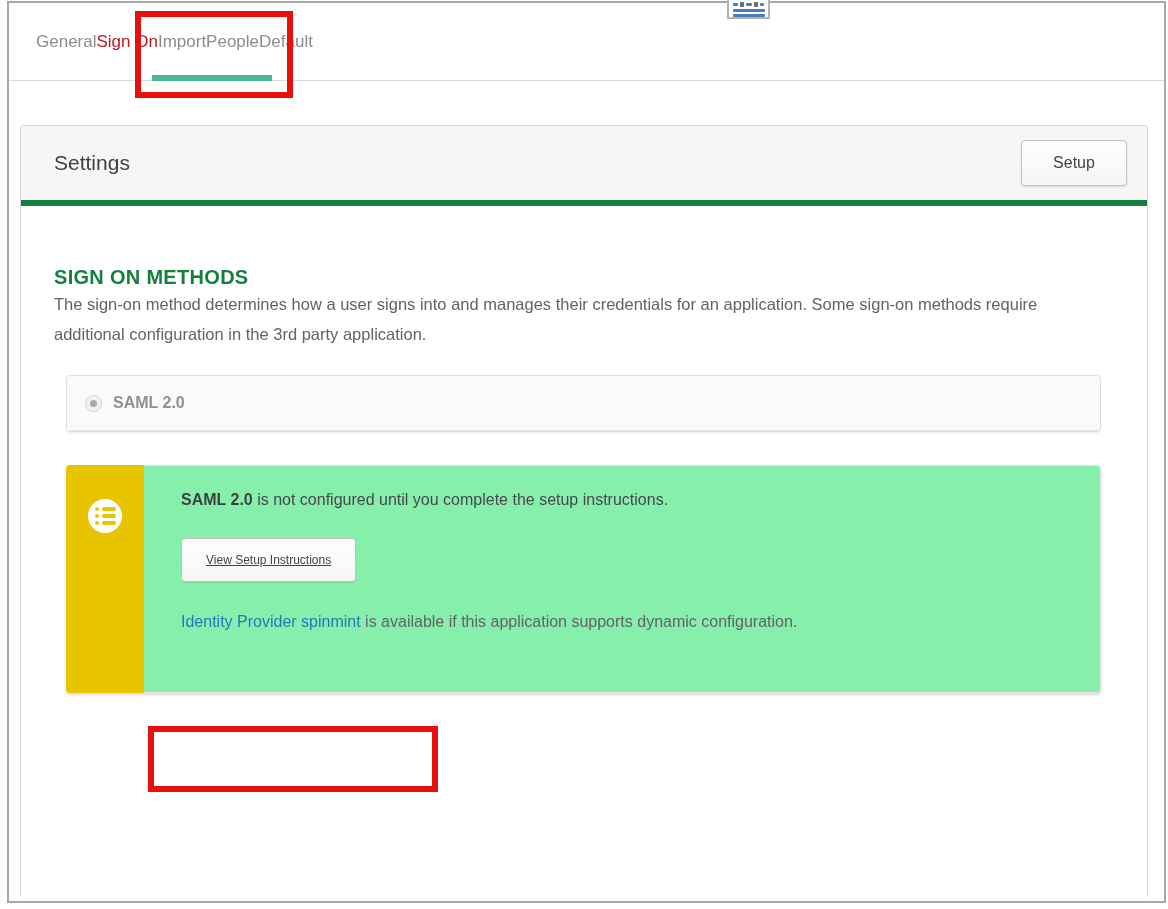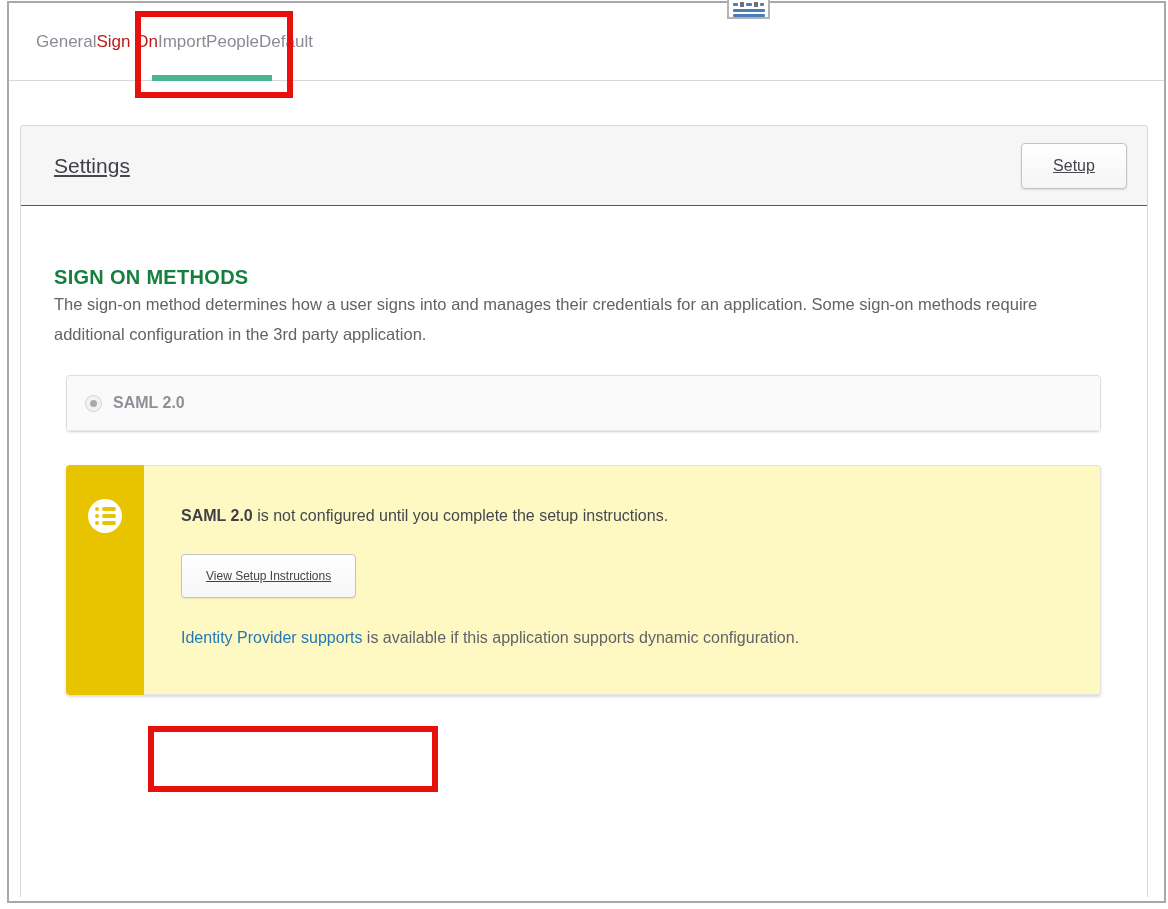--- a/index.html
+++ b/index.html
@@ -53,23 +53,23 @@
   .annotation--tab { left: 135px; top: 11px; width: 158px; height: 87px; }
   .annotation--button { left: 148px; top: 726px; width: 290px; height: 66px; }
 
   
   .panel {
     position: absolute; left: 20px; top: 125px; width: 1128px; height: 772px;
     border: 1px solid #d8d8d8; border-bottom: none;
     border-radius: 4px 4px 0 0; background: #ffffff; z-index: 2;
   }
   .panel-header {
-    height: 80px; background: #f6f6f6; border-bottom: 1px solid #15803d;
+    height: 80px; background: #f6f6f6; border-bottom: 6px solid #15803d;
     border-radius: 4px 4px 0 0;
-    display: flex; align-items: center; padding: 0 20px 0 33px; text-decoration: underline;
+    display: flex; align-items: center; padding: 0 20px 0 33px;
   }
   .panel-title { font-size: 21px; color: #3f3f48; font-weight: 500; flex: 1; }
   .edit-btn {
     width: 106px; height: 46px; background: linear-gradient(#ffffff, #f5f5f5);
     border: 1px solid #c3c3c3; border-radius: 4px;
     font-family: "Liberation Sans", sans-serif;
     font-size: 16px; color: #43434b; cursor: pointer;
     box-shadow: 0 1px 2px rgba(0,0,0,0.12);
   }
   .panel-body { padding: 60px 33px 0 33px; }
@@ -121,24 +121,24 @@
   }
   .list-icon {
     width: 34px; height: 34px; border-radius: 50%; background: #ffffff;
     display: flex; flex-direction: column; justify-content: center;
     align-items: center; gap: 3px;
   }
   .li-row { display: flex; align-items: center; gap: 3px; }
   .li-dot { width: 4px; height: 4px; border-radius: 50%; background: #e8c400; }
   .li-bar { width: 14px; height: 4px; border-radius: 2px; background: #e8c400; }
   .notice-content {
-    flex: 1; background: #fef9c3;
+    flex: 1; background: #86efac;
     border: 1px solid #e3e3e3; border-left: none;
     border-radius: 0 4px 4px 0;
-    padding: 40px 30px 46px 37px;
+    padding: 24px 30px 46px 37px;
   }
   .notice-line1 { font-size: 16px; color: #47474f; line-height: 20px; }
   .notice-bold { font-weight: bold; color: #3f3f48; }
   .setup-btn {
     display: block; margin-top: 28px; height: 44px; padding: 0 24px;
     background: linear-gradient(#ffffff, #f6f6f6);
     border: 1px solid #c3c3c3; border-radius: 4px;
     font-family: "Liberation Sans", sans-serif;
     font-size: 12px; color: #43434b; cursor: pointer;
     box-shadow: 0 1px 1px rgba(0,0,0,0.08);
@@ -208,19 +208,19 @@
             </span>
           <span class="li-row">
               <span class="li-dot"></span>
               <span class="li-bar"></span>
             </span>
         </span>
       </div>
       <div class="notice-content">
         <p class="notice-line1"><span class="notice-bold">SAML 2.0</span><span> is not configured until you complete the setup instructions.</span></p>
         <button class="setup-btn">View Setup Instructions</button>
-        <p class="notice-line2"><a class="metadata-link">Identity Provider supports</a><span> is available if this application supports dynamic configuration.</span></p>
+        <p class="notice-line2"><a class="metadata-link">Identity Provider spinmint</a><span> is available if this application supports dynamic configuration.</span></p>
       </div>
     </div>
   </div>
 </section>
 
 <div class="annotation annotation--button"></div>
 
 </body></html>

